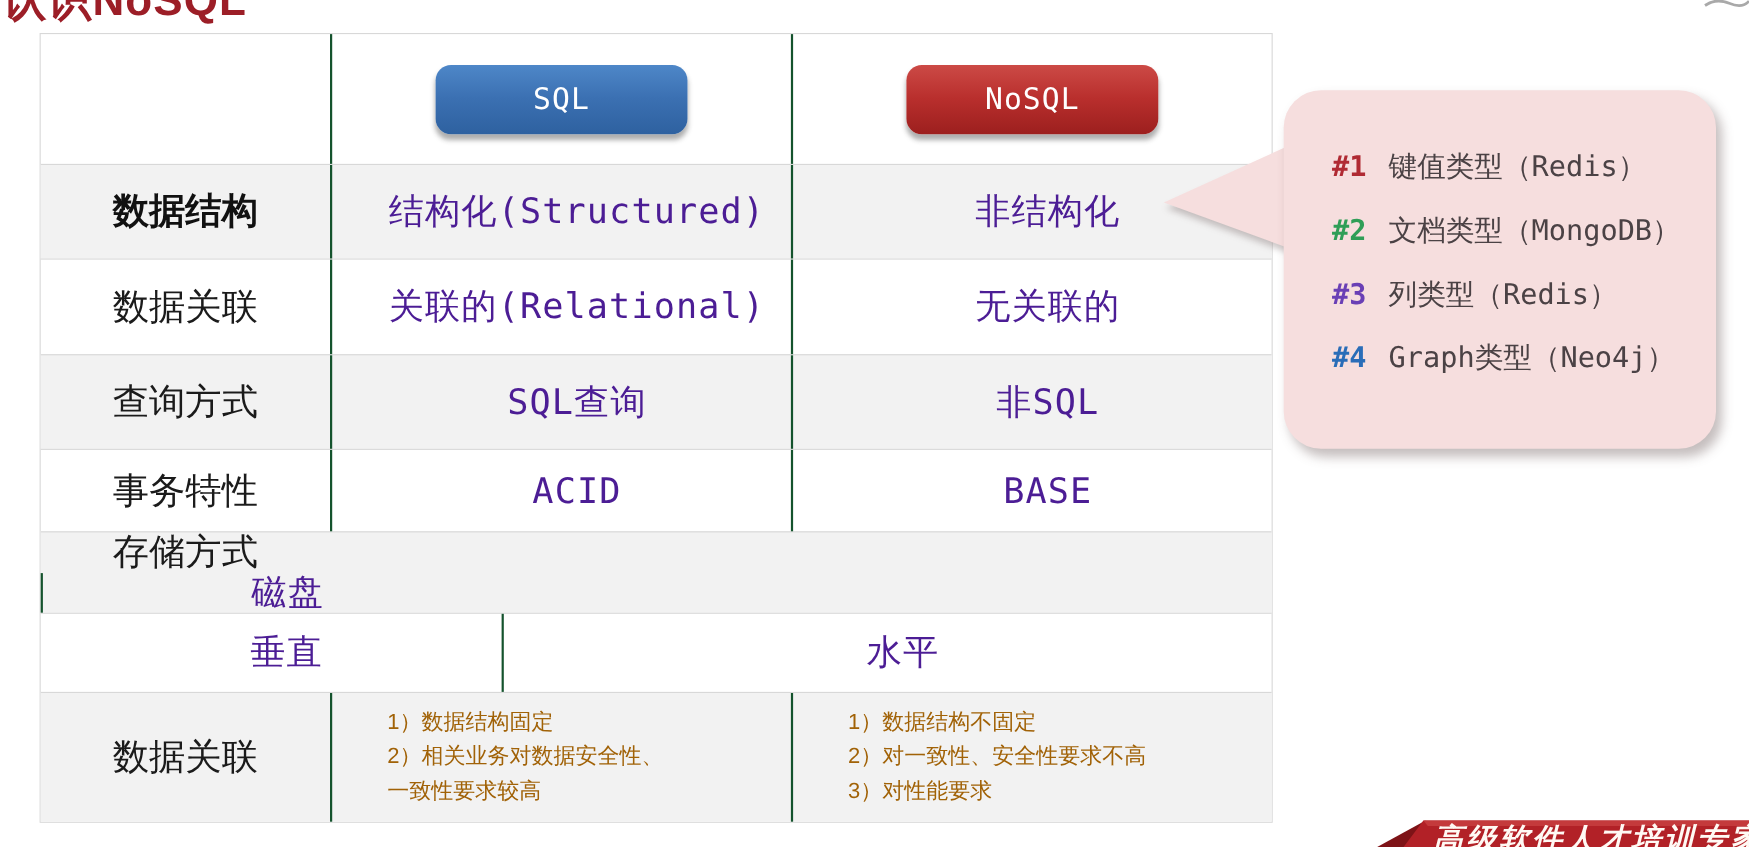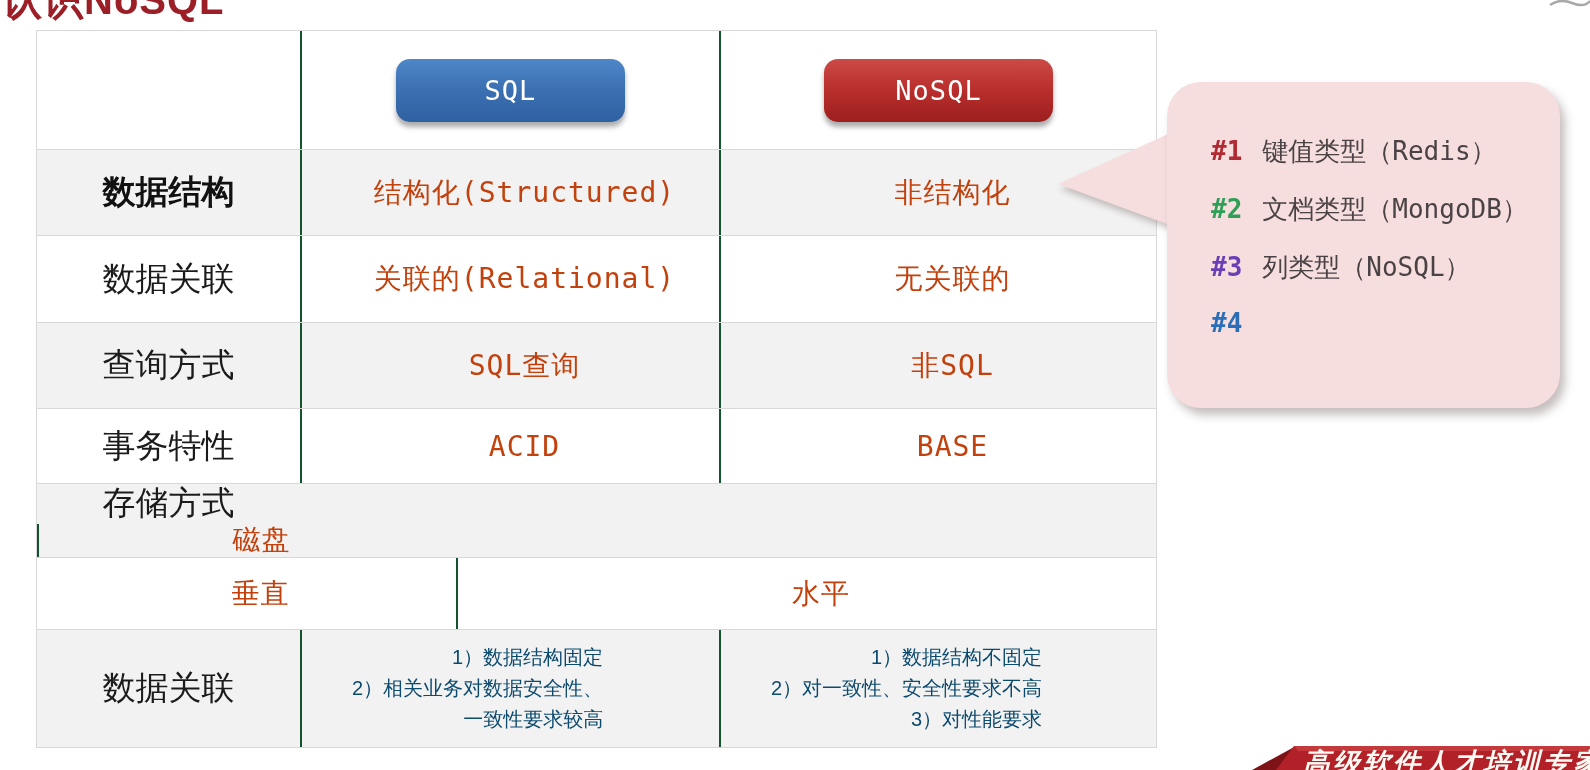--- a/index.html
+++ b/index.html
@@ -39,31 +39,31 @@
   .h-r0 { height:86px; }
   .h-r1 { height:87px; }
   .h-r2 { height:86px; }
   .h-r3 { height:75px; }
   .h-r4 { height:74px;flex-direction:column; }
   .h-r5 { height:72px; }
   .h-r6 { height:118px; }
 
   .val {
     font-family:"DejaVu Sans Mono","DejaVu Sans","Liberation Mono",monospace;
-    font-size:28px; color:#c2410c; letter-spacing:1px;
+    font-size:32px; color:#4c1d95; letter-spacing:1px;
     white-space:pre-line;
     padding-left:28px;
   }
   .bold-label { font-weight:700; color:#111; }
 
   .uses .val {
-    justify-content:flex-start; text-align:right;
+    justify-content:flex-start; text-align:left;
     padding-left:50px; padding-right:14px;
     font-family:"Liberation Sans","DejaVu Sans",sans-serif;
-    font-size:20px; line-height:1.55; color:#0c4a6e; letter-spacing:0;
+    font-size:20px; line-height:1.55; color:#a16207; letter-spacing:0;
   }
 
   
   .pill {
     width:229px; height:63px; border-radius:14px;
     display:flex; align-items:center; justify-content:center;
     color:#ffffff; font-size:27px; letter-spacing:1px;
     font-family:"DejaVu Sans Mono","Liberation Mono",monospace;
     box-shadow:0 5px 5px rgba(40,40,40,.38);
   }
@@ -177,24 +177,25 @@
   <div class="callout-item">
     <span class="callout-num" style="color: rgb(176, 42, 51);">#1</span>
     <span>键值类型（Redis）</span>
   </div>
   <div class="callout-item">
     <span class="callout-num" style="color: rgb(47, 158, 87);">#2</span>
     <span>文档类型（MongoDB）</span>
   </div>
   <div class="callout-item">
     <span class="callout-num" style="color: rgb(106, 63, 181);">#3</span>
-    <span>列类型（NoSQL）</span>
+    <span>列类型（Redis）</span>
   </div>
   <div class="callout-item">
     <span class="callout-num" style="color: rgb(42, 109, 184);">#4</span>
+    <span>Graph类型（Neo4j）</span>
   </div>
 </div>
 
 <svg class="banner-svg" width="372" height="28" viewBox="0 0 372 28">
   <polygon points="34,28 78,4 60,28" fill="#7e1317"></polygon>
   <polygon points="58,28 76,4 372,4 372,28" fill="#b22127"></polygon>
   <polygon points="76,4 372,4 372,9 80,9" fill="#c43a3c"></polygon>
 </svg>
 <div class="banner-text">高级软件人才培训专家</div>
 

